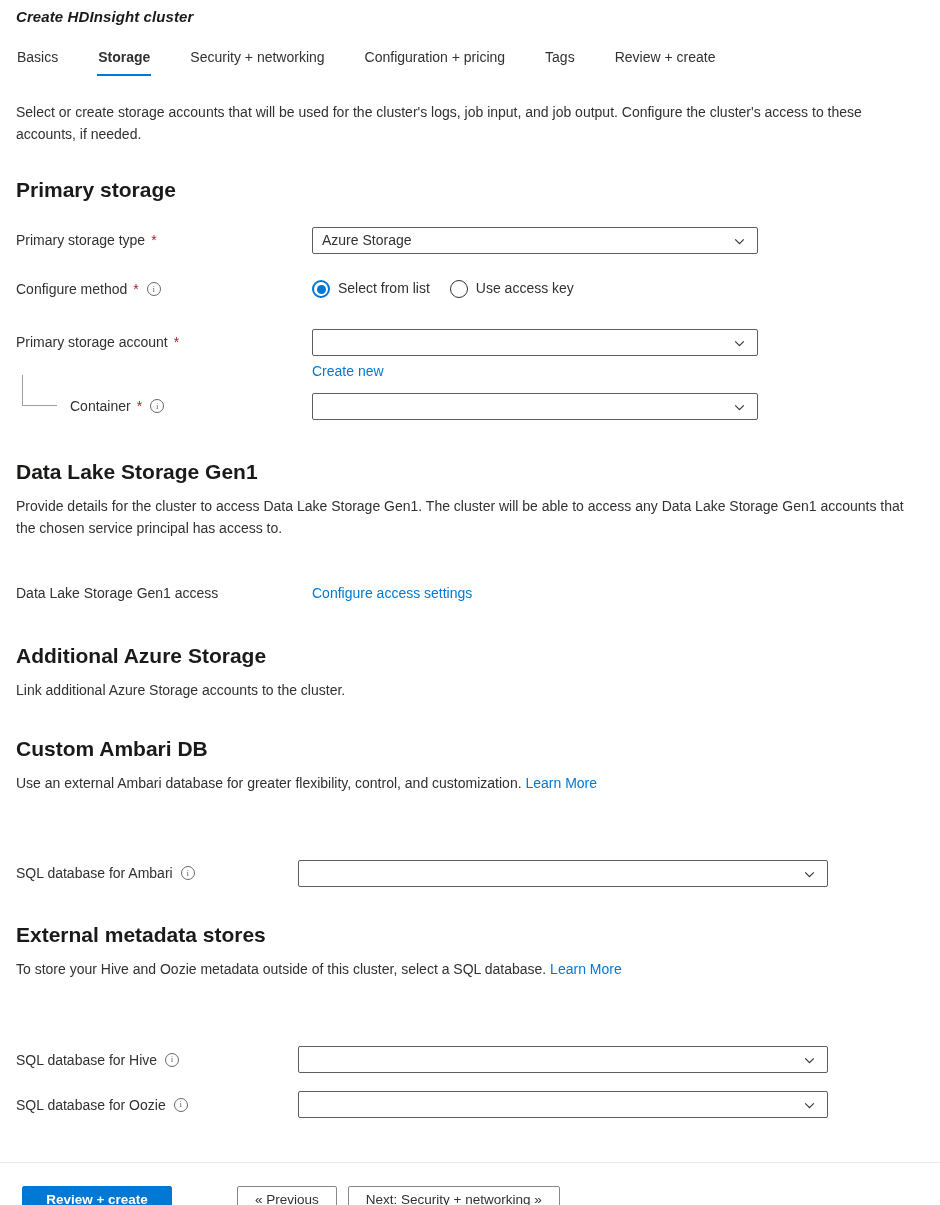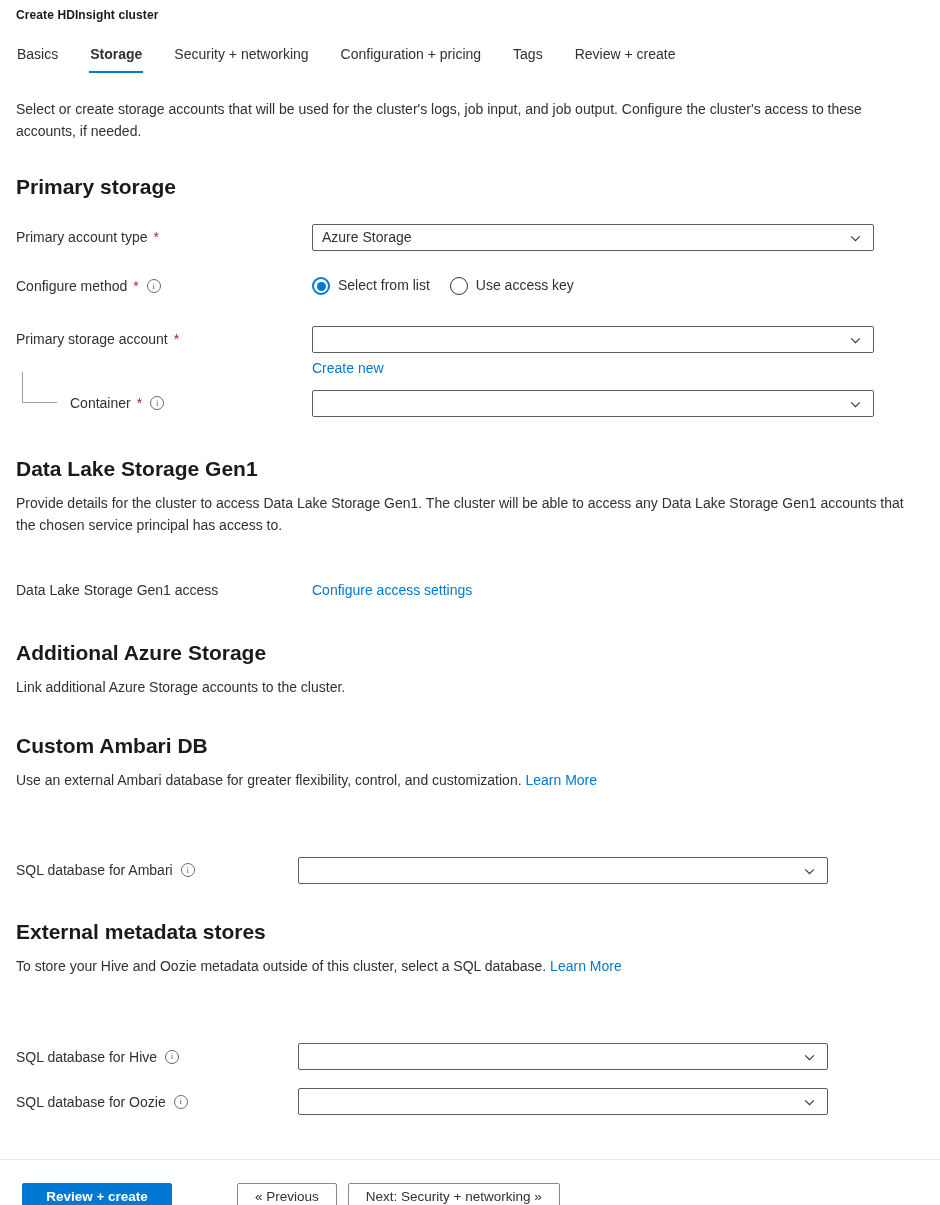--- a/index.html
+++ b/index.html
@@ -5,24 +5,24 @@
   * { box-sizing: border-box; margin: 0; padding: 0; }
   html, body { background: #ffffff; }
   body {
     width: 940px; min-height: 1205px;
     font-family: "Liberation Sans", sans-serif;
     color: #323130;
     font-size: 14px;
   }
   .page { padding: 8px 16px 30px 16px; width: 940px; }
 
-  .page-title { font-size: 12px; font-weight: 700; color: #1b1a19; letter-spacing: 0.1px; }
-
-  
-  .tabs { display: flex; gap: 30px; margin-top: 22px; }
+  .page-title { font-size: 15px; font-weight: 700; color: #1b1a19; letter-spacing: 0.1px; font-style: italic; }
+
+  
+  .tabs { display: flex; gap: 38px; margin-top: 22px; }
   .tab { font-size: 14px; color: #323130; padding: 2px 1px 9px 1px; cursor: pointer; border-bottom: 2px solid transparent; white-space: nowrap; }
   .tab.active { font-weight: 700; border-bottom: 2px solid #0078d4; }
 
   
   .para { margin-top: 26px; max-width: 895px; line-height: 1.55; color: #323130; }
   .section-heading { font-size: 21px; font-weight: 700; color: #1b1a19; }
   .section-desc { margin-top: 12px; max-width: 890px; line-height: 1.55; }
   a.link { color: #0078d4; text-decoration: none; cursor: pointer; }
 
   
@@ -34,21 +34,21 @@
     display: inline-flex; align-items: center; justify-content: center;
     width: 14px; height: 14px; border: 1px solid #6b6966; border-radius: 50%;
     font-size: 9px; line-height: 1; color: #6b6966; font-family: "Liberation Serif", serif;
     margin-left: 3px; cursor: default;
   }
 
   .dropdown {
     position: relative; height: 27px; background: #fff;
     border: 1px solid #605e5c; border-radius: 2px;
     display: flex; align-items: center; padding: 0 30px 0 9px;
-    cursor: pointer; color: #323130; width: 562px;
+    cursor: pointer; color: #323130; width: 446px;
   }
   .dropdown.narrow { width: 530px; }
   .dropdown .chevron { position: absolute; right: 11px; top: 7px; }
 
   
   .radio-group { display: flex; align-items: center; gap: 20px; }
   .radio-option { display: inline-flex; gap: 8px; cursor: pointer; }
   .radio-circle { width: 18px; height: 18px; border-radius: 50%; border: 1px solid #323130; background: #fff;
     display: inline-flex; align-items: center; justify-content: center; flex: 0 0 auto; }
   .radio-option.selected .radio-circle { border: 2px solid #0078d4; }
@@ -102,21 +102,21 @@
     <div class="tab">Tags</div>
     <div class="tab">Review + create</div>
   </div>
 
   <div class="para">Select or create storage accounts that will be used for the cluster's logs, job input, and job output. Configure the cluster's access to these accounts, if needed.</div>
 
   <div class="section-heading mt-primary-heading">Primary storage</div>
 
   <div class="form-row mt-row1">
     <span class="field-label">
-      <span>Primary account type</span>
+      <span>Primary storage type</span>
         <span class="req">*</span>
     </span>
     <div class="dropdown">
       <span>Azure Storage</span>
       <span class="chevron">
         <svg width="13" height="13" viewBox="0 0 13 13">
             <path d="M2.2 4.4 L6.5 8.7 L10.8 4.4" fill="none" stroke="#3b3a39" stroke-width="1.2"></path>
           </svg>
       </span>
     </div>

